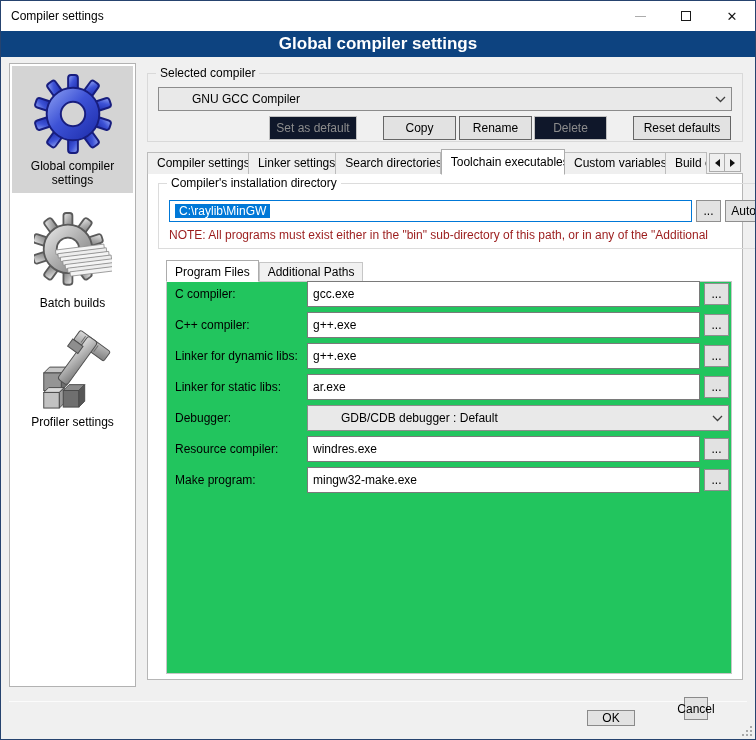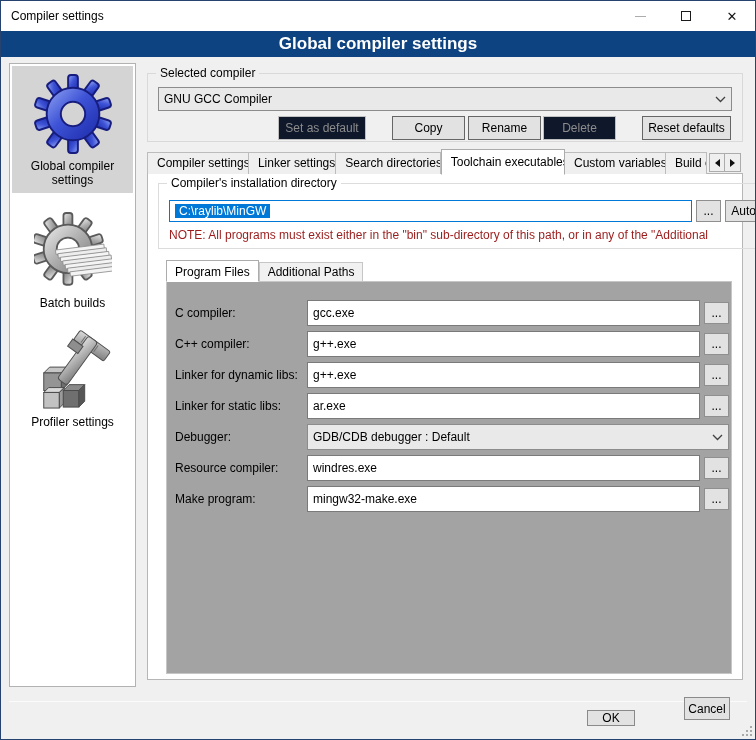--- a/index.html
+++ b/index.html
@@ -32,21 +32,21 @@
   .legend.on-white { background:#FFFFFF; }
   
   .btn { background:#E2E2E2; border:1px solid #666666; display:flex; align-items:center; justify-content:center;
          font-size:12px; cursor:default; }
   .btn.disabled { background:#0f172a; border-color:#BFBFBF; color:#8C8C8C; }
   .btn.soft { border-color:#8F8F8F; }
   .input { background:#FFFFFF; border:1px solid #7A7A7A; display:flex; align-items:center; padding:0 5px; overflow:hidden; white-space:nowrap; }
   .input.focused { border-color:#0078D7; }
   .sel { background:#0078D7; color:#FFFFFF; padding:0 4px; }
   .combo { background:#E9E9E9; border:1px solid #8C8C8C; display:flex; align-items:center; padding:0 5px; }
-  .combo .cval { flex:1; overflow:hidden; white-space:nowrap; }
+  .combo .cval { flex:1; overflow:hidden; white-space:nowrap;margin-left:28px; }
   .chev { flex:none; margin-left:4px; }
   
   .sc-combo { position:absolute; left:10px; right:10px; top:13px; height:24px; }
   .sc-btnrow { position:absolute; left:0; right:11px; top:42px; height:24px; display:flex; justify-content:flex-end; }
   
   .tabs { position:absolute; left:146px; top:147px; right:14px; height:26px; display:flex; align-items:flex-end; z-index:2; }
   .tab { height:22px; padding:3px 9px 0 9px; border:1px solid #BCBCBC; border-bottom:none; background:#EFEFEF;
          margin-right:0; white-space:nowrap; overflow:hidden; }
   .tab + .tab { border-left:none; }
   .tab.active { height:26px; padding-top:5px; background:#FFFFFF; border:1px solid #ACACAC; border-bottom:1px solid #FFFFFF;
@@ -63,29 +63,29 @@
   .dir-row { position:absolute; left:10px; right:10px; top:16px; height:22px; display:flex; }
   .dir-row .input { flex:1; }
   .dir-row .mini { width:25px; margin-left:4px; flex:none; }
   .dir-row .auto { width:74px; margin-left:4px; flex:none; }
   .note { position:absolute; left:10px; top:44px; right:4px; color:#9B1C1C; white-space:nowrap; overflow:hidden; }
   
   .subnote { position:absolute; left:18px; top:85px; width:566px; height:415px; }
   .subtabs { height:22px; display:flex; align-items:flex-end; position:relative; z-index:2; }
   .subtab { height:19px; padding:2px 8px 0 8px; border:1px solid #C6C6C6; border-bottom:none; background:#F1F1F1; white-space:nowrap; }
   .subtab.active { height:22px; padding-top:4px; background:#FFFFFF; border-color:#ACACAC; border-bottom:1px solid #FFFFFF; margin-bottom:-1px; z-index:3; }
-  .subpage { position:absolute; left:0; right:0; top:22px; bottom:0; background:#a3a3a3; border:1px solid #C6C6C6; padding:20px 2px 0 8px; z-index:1; }
+  .subpage { position:absolute; left:0; right:0; top:22px; bottom:0; background:#22c55e; border:1px solid #C6C6C6; padding:1px 2px 0 8px; z-index:1; }
   .frow { display:flex; align-items:center; height:22px; margin-bottom:9px; }
   .frow .flabel { width:132px; flex:none; }
   .frow .input, .frow .combo { flex:1; height:26px; }
   .frow .mini { width:25px; height:22px; margin-left:4px; flex:none; }
   
   .divider { position:absolute; left:8px; right:8px; top:700px; height:1px; background:#D4D4D4; border-bottom:1px solid #FBFBFB; }
   .ok-btn { position:absolute; left:586px; top:709px; width:48px; height:16px; border-color:#8A8A8A; }
-  .cancel-btn { position:absolute; left:683px; top:696px; width:46px; height:23px; border-color:#8A8A8A; }
+  .cancel-btn { position:absolute; left:683px; top:696px; width:24px; height:23px; border-color:#8A8A8A; }
   .grip { position:absolute; right:3px; bottom:3px; width:10px; height:10px; }
   .grip i { position:absolute; width:2px; height:2px; background:#A9A9A9; }
 </style>
 </head>
 <body>
 
 <div class="titlebar">
   <span class="title">Compiler settings</span>
   <div class="winbtns">
     <div class="winbtn">
@@ -208,21 +208,21 @@
     <span class="cval">GNU GCC Compiler</span>
     <svg class="chev" width="11" height="7" viewBox="0 0 11 7">
       <polyline points="1,1 5.5,5.5 10,1" fill="none" stroke="#404040" stroke-width="1.3"></polyline>
     </svg>
   </div>
   <div class="sc-btnrow">
     <div class="btn disabled" style="width:88px; margin-right:26px;">Set as default</div>
     <div class="btn" style="width:73px; margin-right:3px;">Copy</div>
     <div class="btn" style="width:73px; margin-right:2px;">Rename</div>
     <div class="btn disabled" style="width:73px; margin-right:26px;">Delete</div>
-    <div class="btn" style="width:89px;">Reset defaults</div>
+    <div class="btn" style="width:98px;">Reset defaults</div>
   </div>
 </div>
 
 <div class="tabs">
   <div class="tab">Compiler settings</div>
   <div class="tab">Linker settings</div>
   <div class="tab">Search directories</div>
   <div class="tab active">Toolchain executables</div>
   <div class="tab">Custom variables</div>
   <div class="tab truncated">Build options</div>

